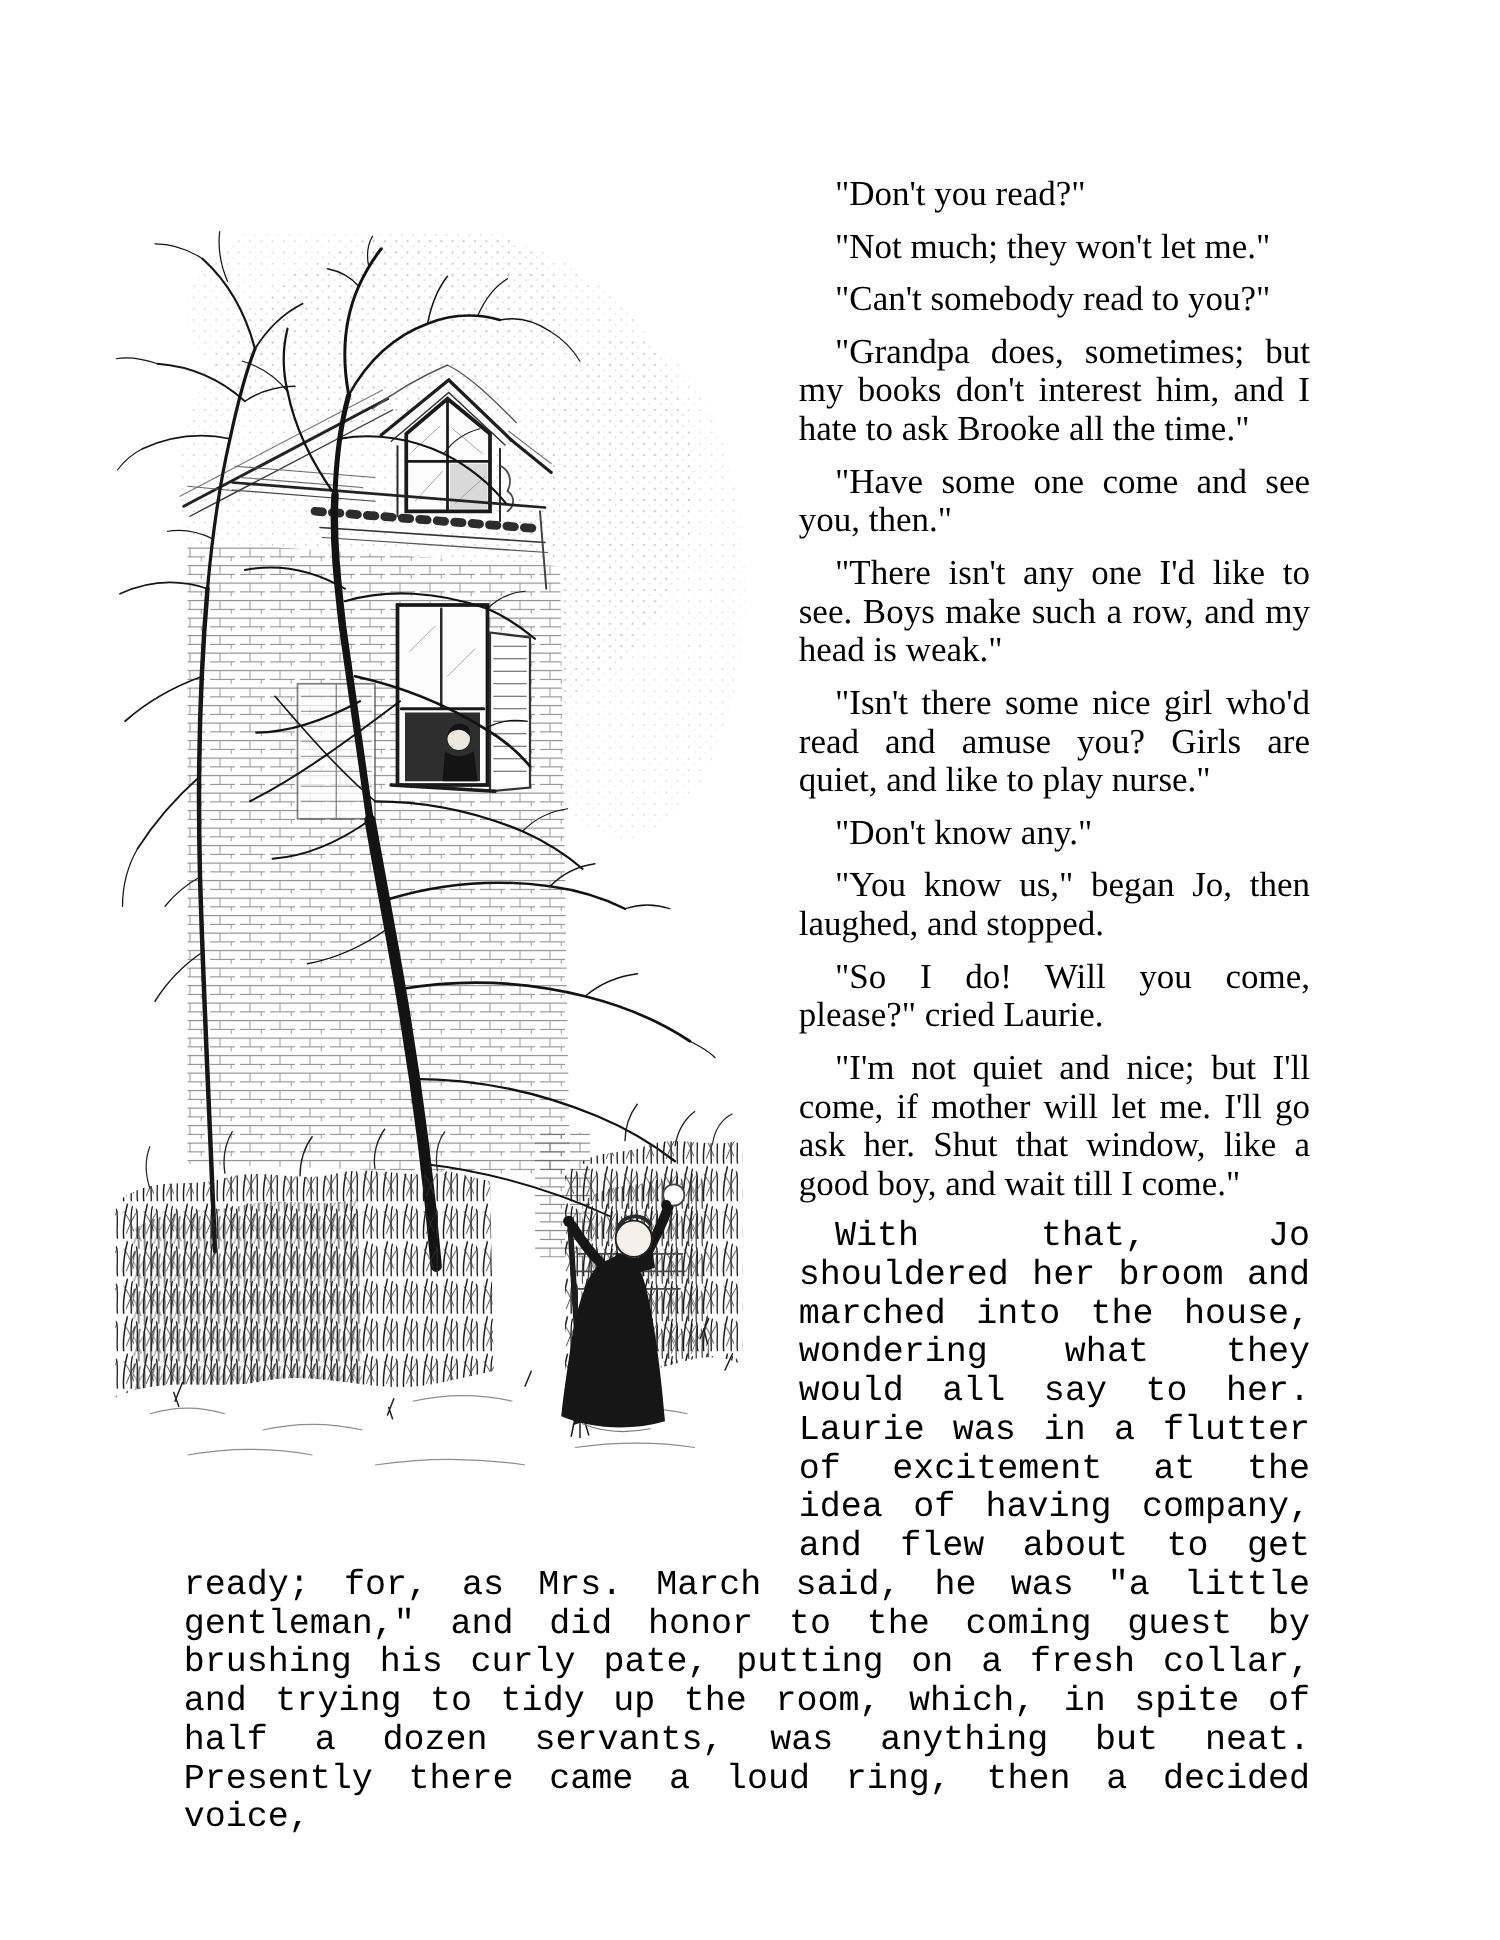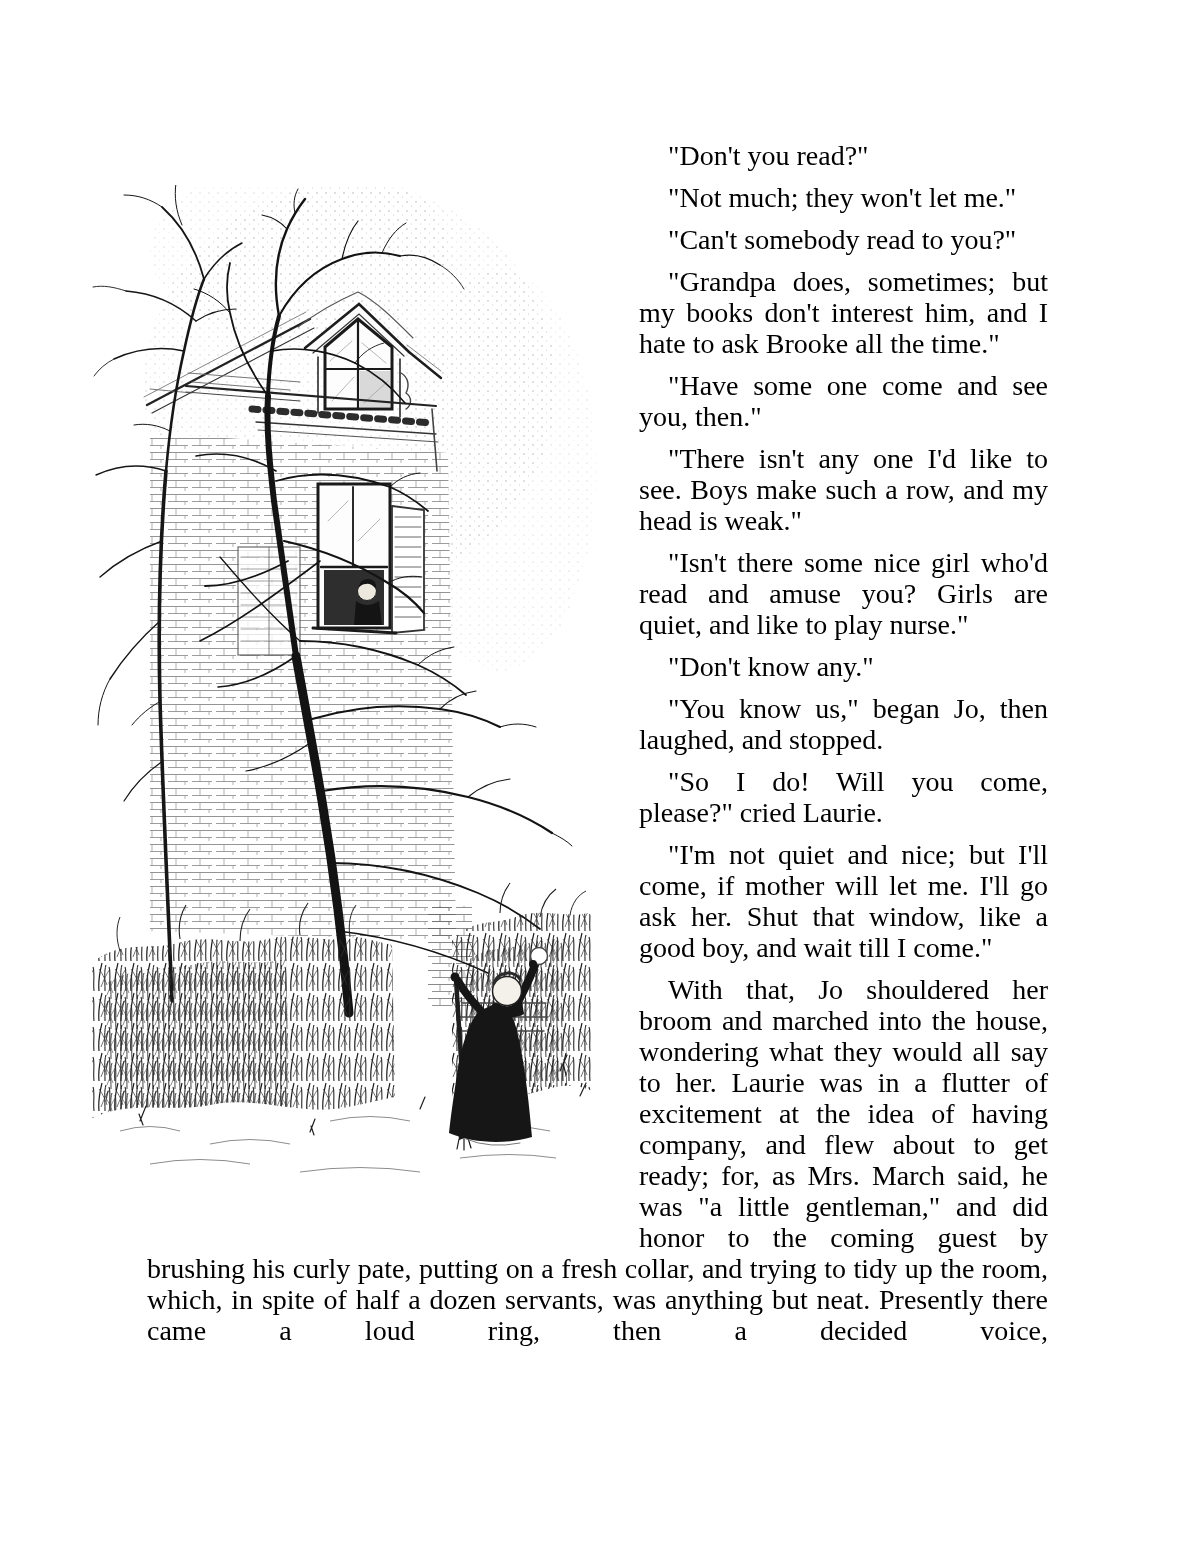--- a/index.html
+++ b/index.html
@@ -28,20 +28,21 @@
     left: -57px;
     top: 45px;
   }
   .paragraphs p {
     margin: 0 0 11px 0;
     text-align: justify;
     text-indent: 29px;
   }
   .paragraphs p:last-child {
     text-align-last: justify;
+    font-family: Liberation Mono, monospace;
   }
 </style>
 </head>
 <body>
 
 <div class="page">
 
   <div class="illustration-float" role="img" aria-label="Engraving: a bare winter tree in front of a brick house with a gabled dormer window; a boy looks out of an open lower window while a girl holding a broom, with a snowball in her raised hand, stands among snowy bushes below.">
     <svg width="512" height="1012" viewBox="90 185 512 1010">
       <defs>

